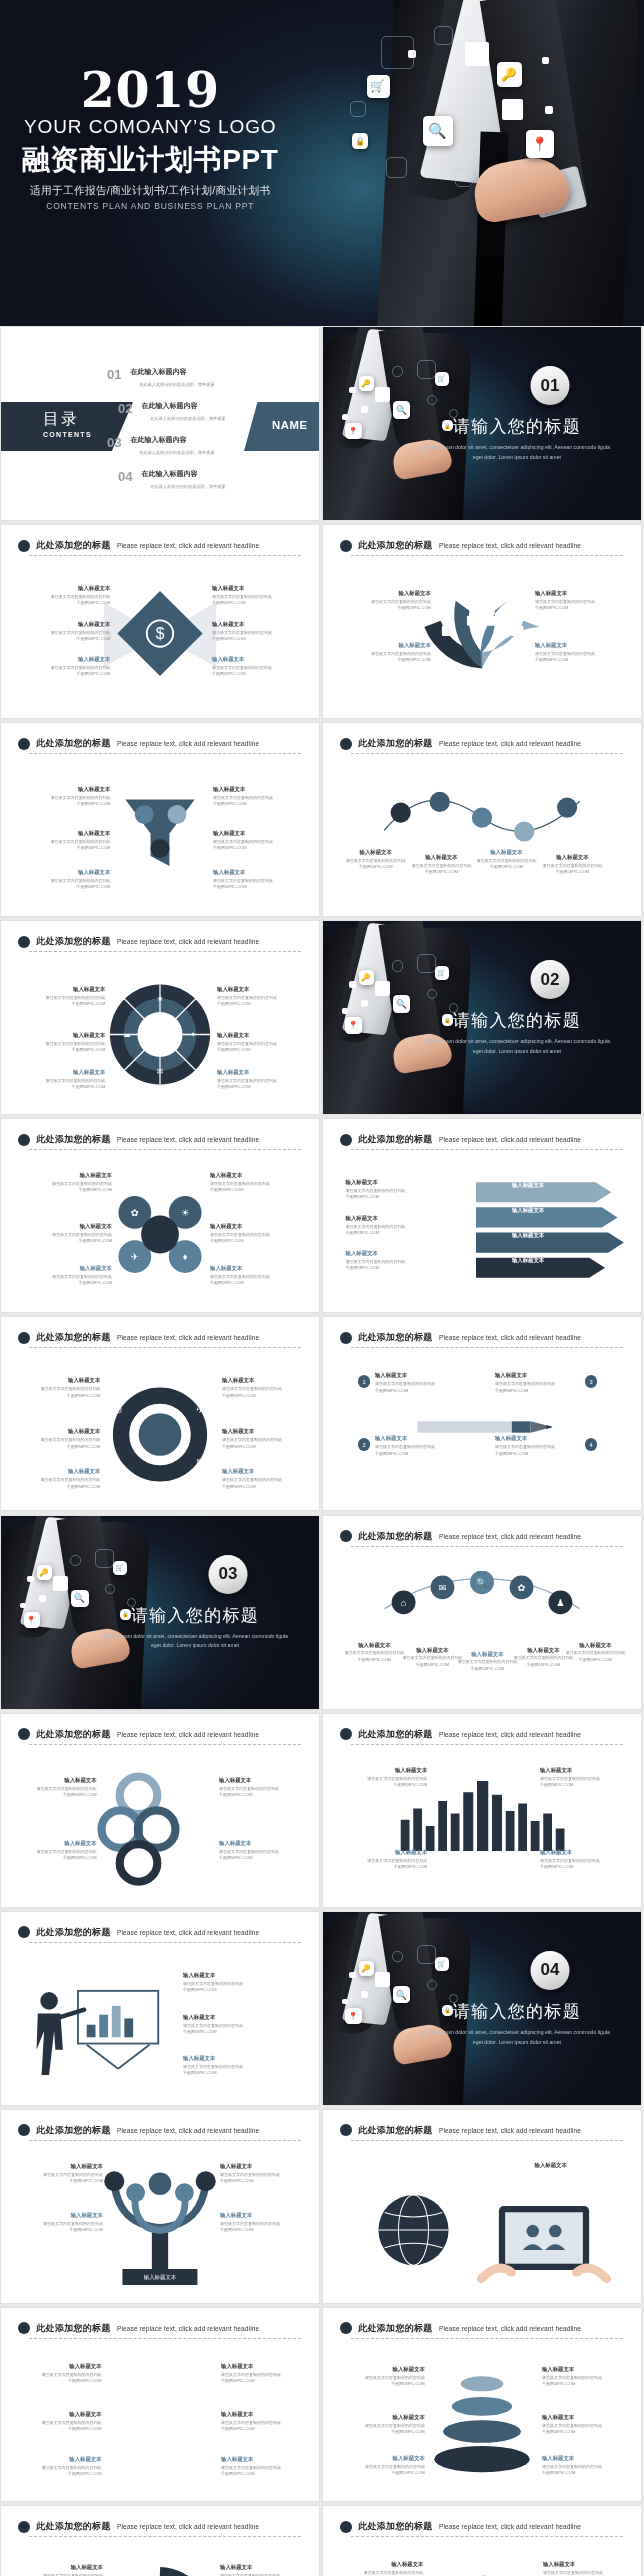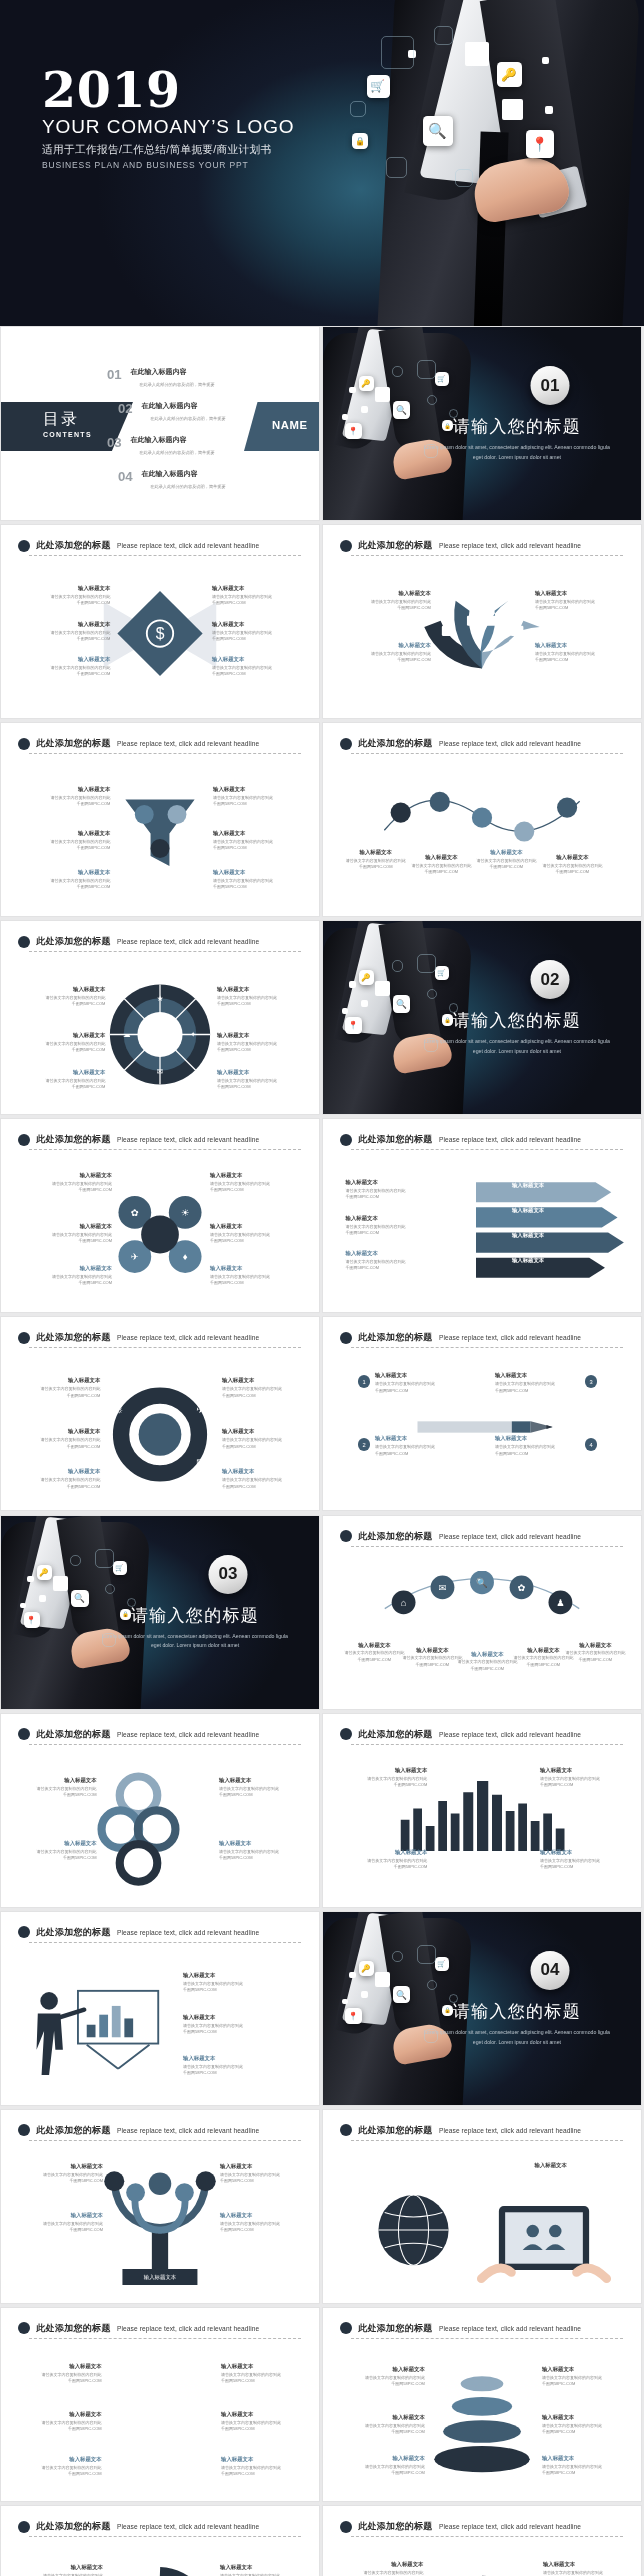--- a/index.html
+++ b/index.html
@@ -68,21 +68,21 @@
     transform:rotate(-14deg); border-radius:3.8px;
   }
   .ic{
     position:absolute; background:#fff; border-radius:4.4px;
     display:flex; align-items:center; justify-content:center;
     color:#111; box-shadow:0 1.9px 6.3px rgba(0,0,0,.45);
   }
   .ob{ position:absolute; border:1px solid rgba(173,205,220,.42); border-radius:5px; }
   .sq{ position:absolute; background:#fff; border-radius:1.9px; }
 
-  .hero-txt{ position:absolute; left:42px; top:68px; z-index:5; }
+  .hero-txt{ position:absolute; left:22px; top:68px; z-index:5;text-align:center; }
   .yr{
     font-family:"DejaVu Serif","Liberation Serif",serif;
     font-size:49px; line-height:.92; color:#fff; font-weight:700; letter-spacing:0.6px;
   }
   .cname{ font-size:19px; color:#fff; letter-spacing:0.9px; margin-top:2.5px; font-weight:400;}
   .bigzh{ font-size:28px; color:#fff; font-weight:700; letter-spacing:0.6px; margin-top:3.1px; }
   .sub1{ font-size:10.7px; color:#e3e6ea; margin-top:5.7px; letter-spacing:0.3px; }
   .sub2{ font-size:8.5px; color:#b9bfc7; margin-top:3.1px; letter-spacing:0.8px; }
 
   
@@ -174,22 +174,23 @@
     <div class="sq" style="left:545px;top:106px;width:8.2px;height:8.2px;"></div>
     <div class="ob" style="left:381px;top:36px;width:33px;height:33px;"></div>
     <div class="ob" style="left:434px;top:26.4px;width:19px;height:19px;"></div>
     <div class="ob" style="left:350px;top:101px;width:16.4px;height:16.4px;"></div>
     <div class="ob" style="left:386px;top:157px;width:21.4px;height:21.4px;"></div>
     <div class="ob" style="left:455px;top:169px;width:17.6px;height:17.6px;"></div>
 
     <div class="hero-txt">
       <div class="yr">2019</div>
       <div class="cname">YOUR COMOANY’S LOGO</div>
-      <div class="sub1">适用于工作报告/工作总结/简单扼要/商业计划书</div>
-      <div class="sub2">BUSINESS PLAN AND BUSINESS YOUR PPT</div>
+      <div class="bigzh">融资商业计划书PPT</div>
+      <div class="sub1">适用于工作报告/商业计划书/工作计划/商业计划书</div>
+      <div class="sub2">CONTENTS PLAN AND BUSINESS PLAN PPT</div>
     </div>
   </div>
 
   <div class="grid" id="grid">
       <div class="slide">
   <div style="position:absolute;left:0;top:75px;width:132px;height:49px;background:#26323f;clip-path:polygon(0 0,100% 0,84% 100%,0 100%);"></div>
   <div style="position:absolute;right:0;top:75px;width:75px;height:49px;background:#3f5b70;clip-path:polygon(18% 0,100% 0,100% 100%,0 100%);"></div>
   <div style="position:absolute;left:42px;top:82px;color:#fff;font-size:15.7px;letter-spacing:2.5px;">目录</div>
   <div style="position:absolute;left:42px;top:104px;color:#fff;font-size:7px;font-weight:700;letter-spacing:1.3px;">CONTENTS</div>
   <div style="position:absolute;right:11.3px;top:92px;color:#fff;font-size:11.3px;font-weight:700;letter-spacing:0.6px;">NAME</div>

